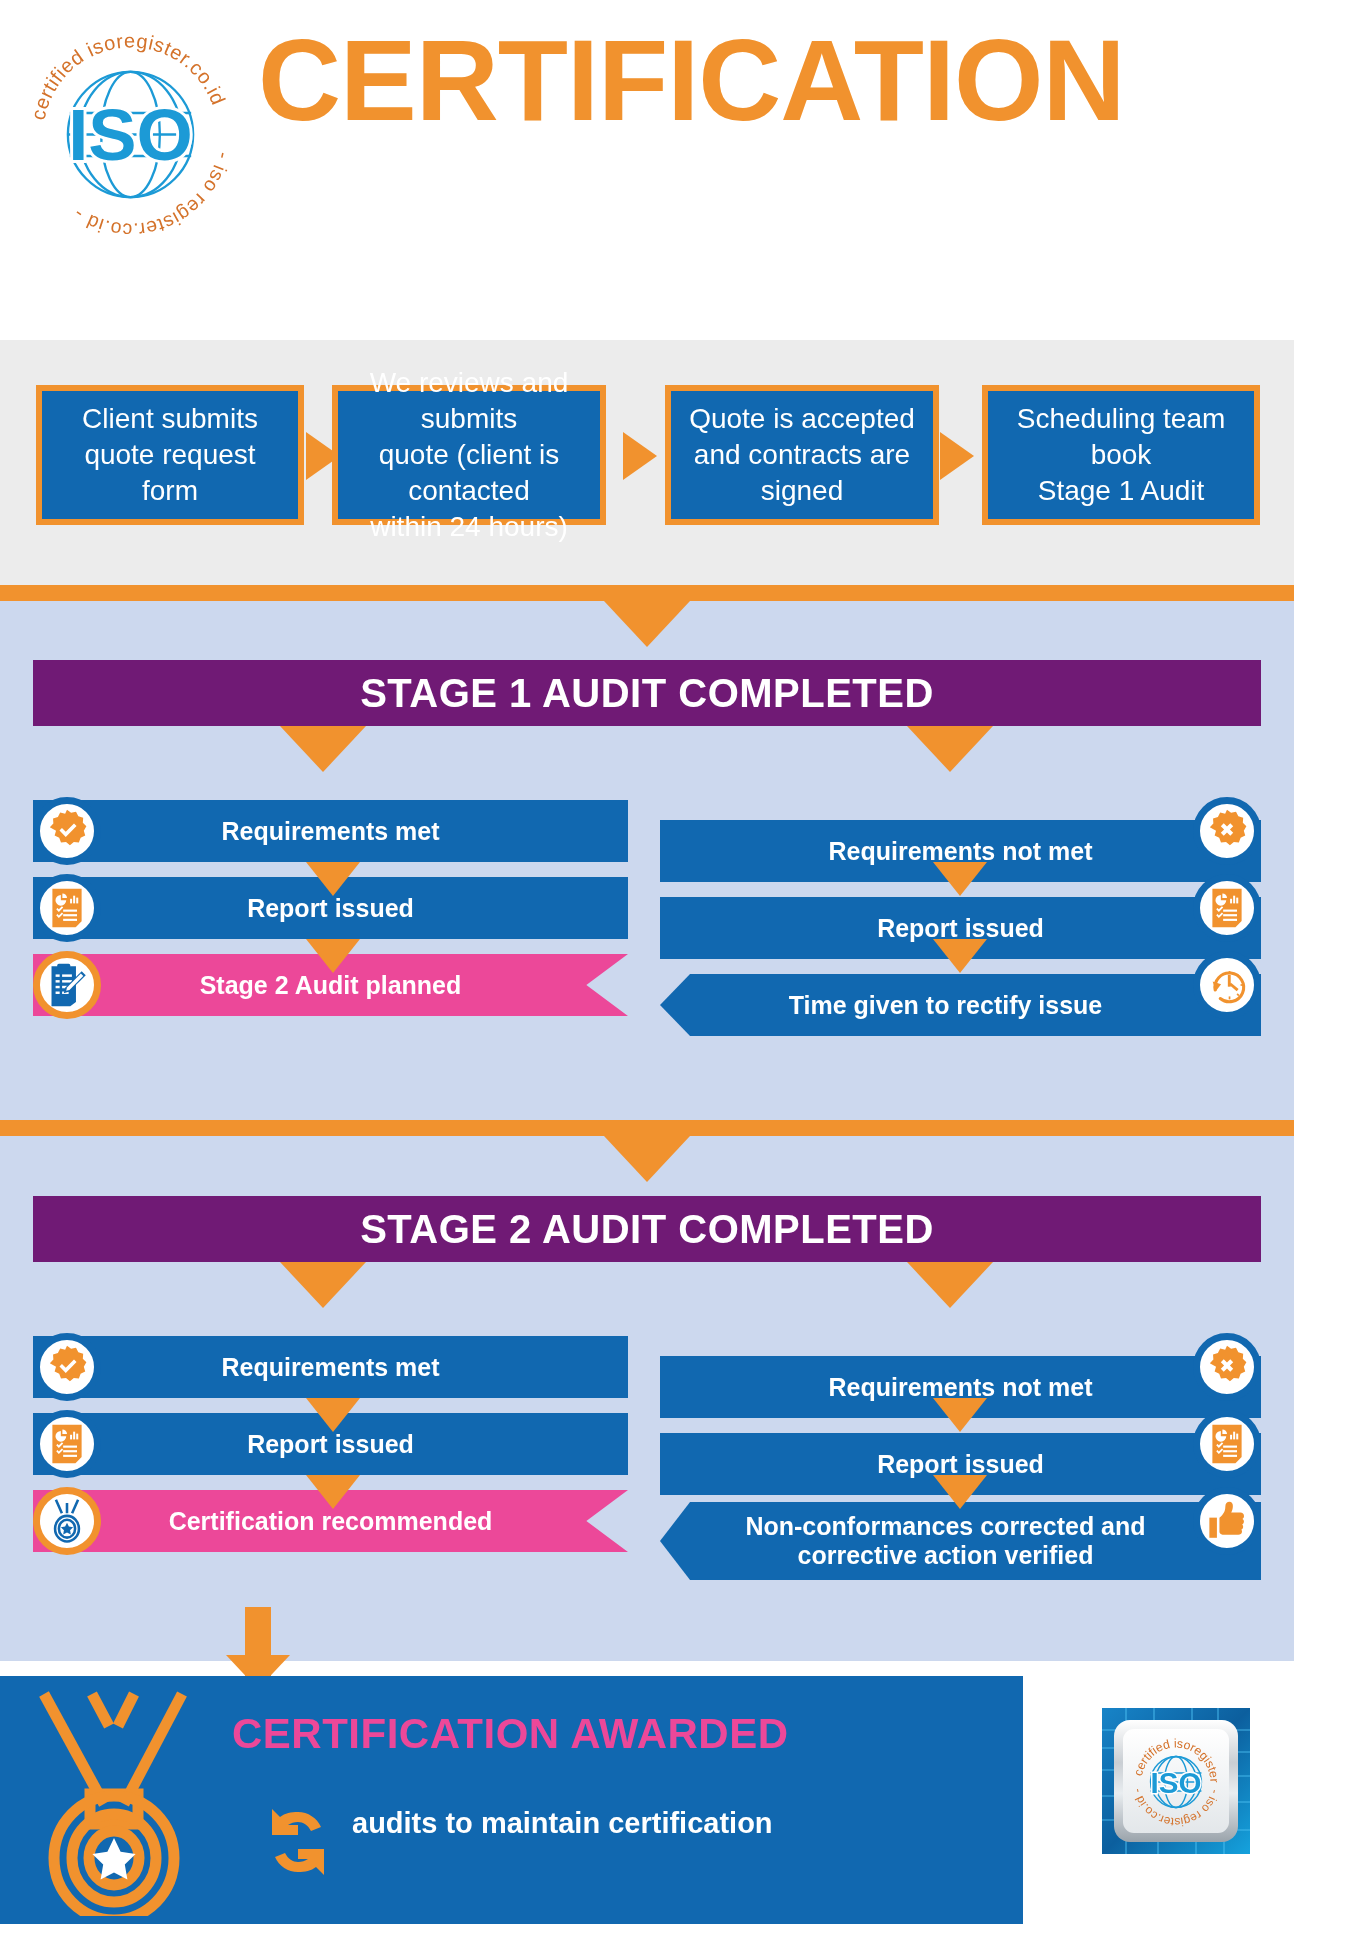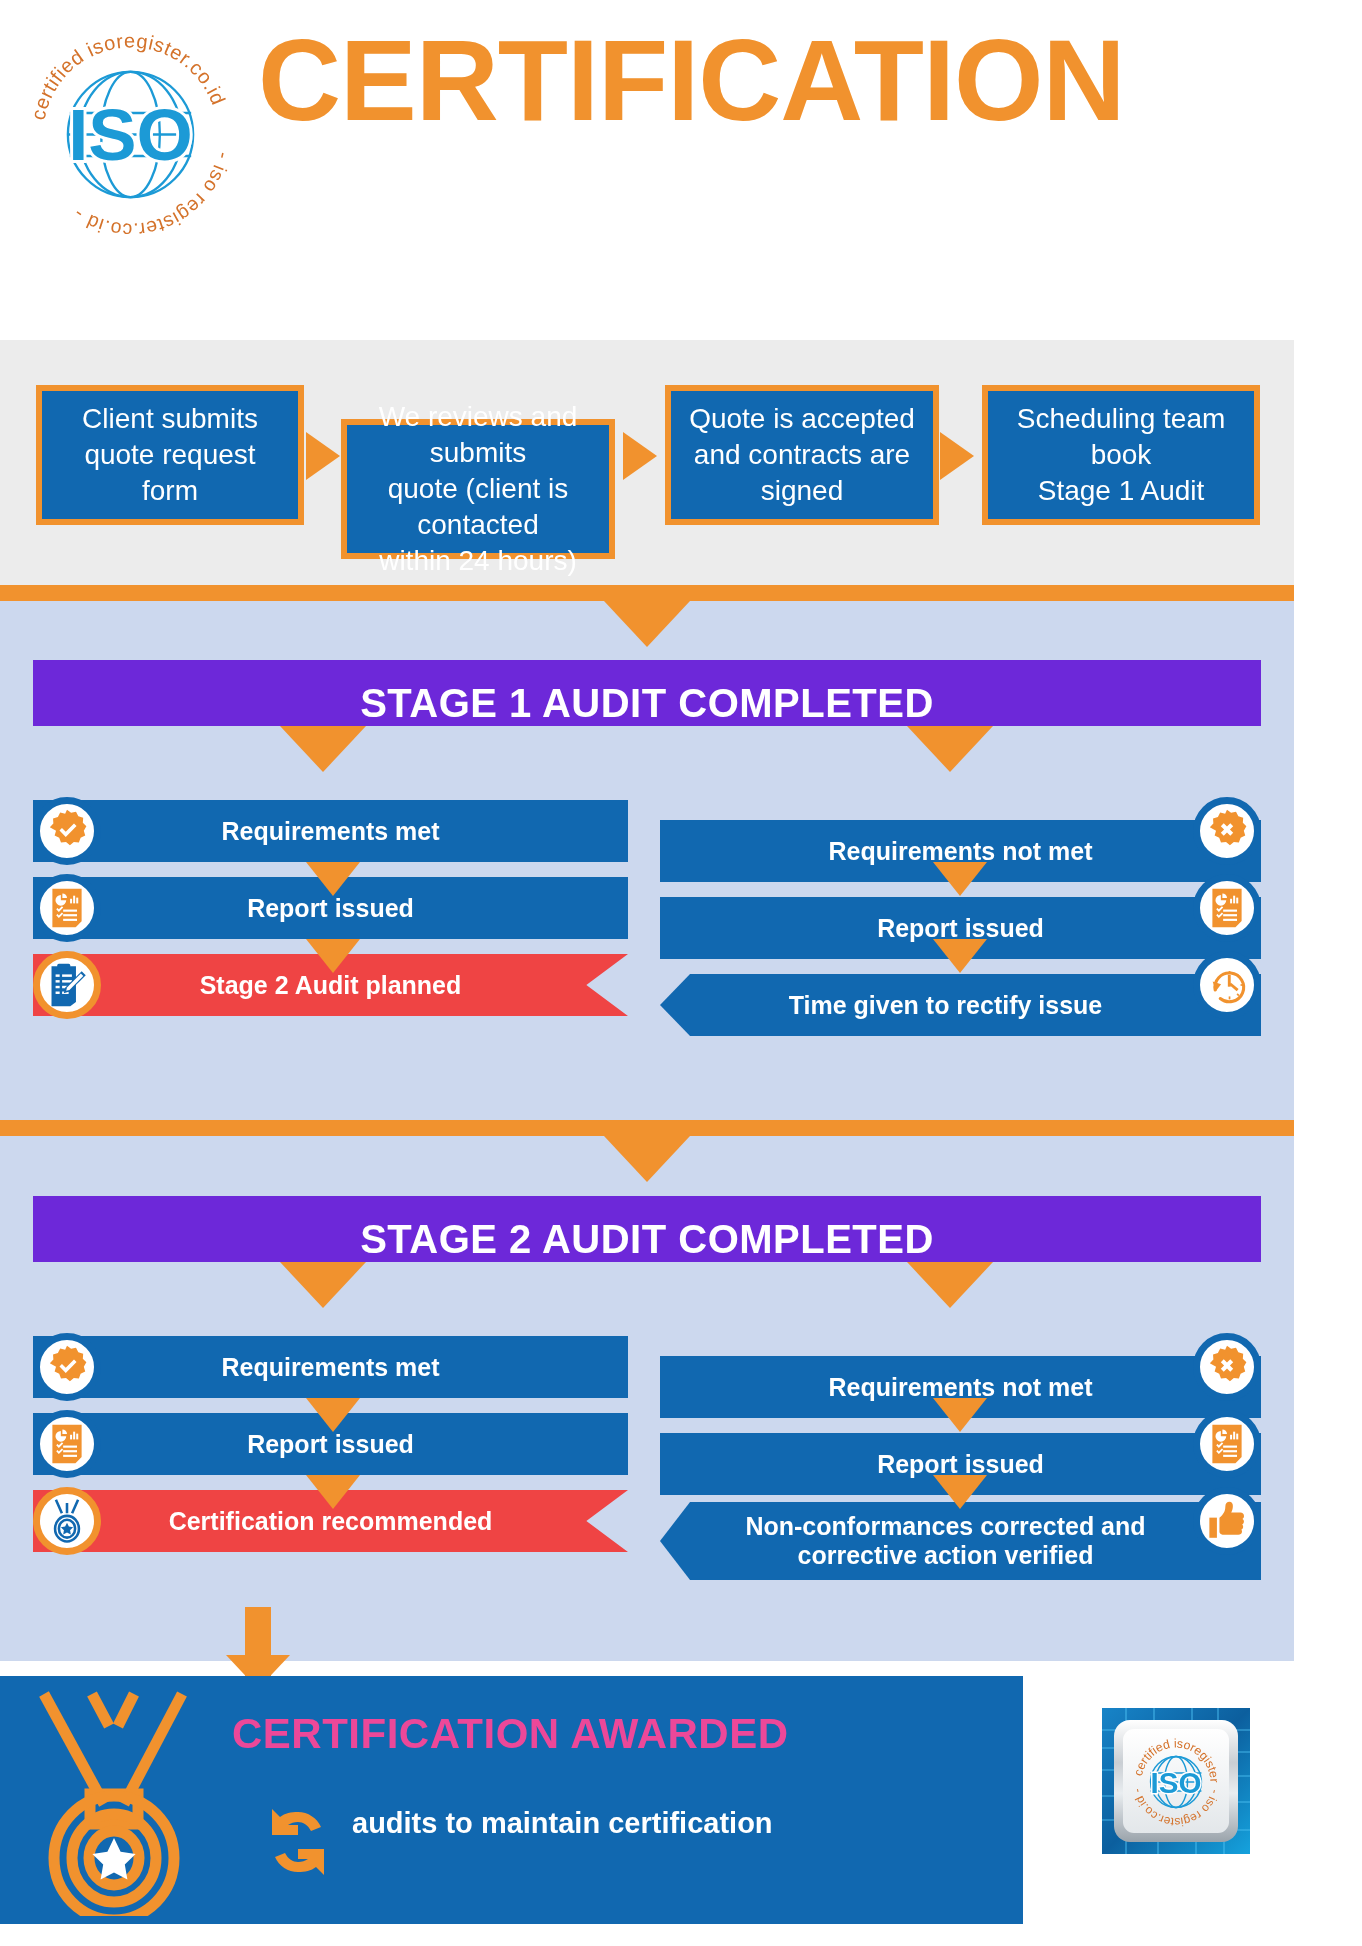--- a/index.html
+++ b/index.html
@@ -23,43 +23,43 @@
   
   .grey-band{position:absolute;left:0;top:340px;width:1294px;height:245px;background:#ececec;}
   .step{
     position:absolute;top:385px;height:140px;
     background:#1168b0;border:6px solid #f1922e;
     box-sizing:border-box;color:#fff;
     display:flex;align-items:center;justify-content:center;text-align:center;
     font-size:28px;line-height:1.28;padding:0 10px;
   }
   .step.s1{left:36px;width:268px;}
-  .step.s2{left:341px;width:274px;margin-top:34px;}
+  .step.s2{left:332px;width:274px;}
   .step.s3{left:665px;width:274px;}
   .step.s4{left:982px;width:278px;}
   .chev{
     position:absolute;top:432px;width:34px;height:48px;
     background:#f1922e;
     clip-path:polygon(0 0,100% 50%,0 100%);
   }
   .chev.c1{left:306px;}
   .chev.c2{left:623px;}
   .chev.c3{left:940px;}
 
   
   .divider{position:absolute;left:0;width:1294px;height:16px;background:#f1922e;}
   .div1{top:585px;}
   .div2{top:1120px;}
   .bluebg{position:absolute;left:0;width:1294px;background:#ccd8ee;}
   .bg-a{top:601px;height:519px;}
   .bg-b{top:1136px;height:525px;}
 
   .bigbar{
-    position:absolute;left:33px;width:1228px;height:66px;background:#6d28d9;
-    color:#fff;display:flex;align-items:flex-end;justify-content:center;
+    position:absolute;left:33px;width:1228px;height:66px;background:#701a75;
+    color:#fff;display:flex;align-items:center;justify-content:center;
     font-size:40px;font-weight:bold;letter-spacing:0.5px;
   }
   .bigbar.b1{top:660px;}
   .bigbar.b2{top:1196px;}
 
   
   .tri{position:absolute;background:#f1922e;clip-path:polygon(0 0,100% 0,50% 100%);}
   .tri.big{width:86px;height:46px;}
   .tri.sm{width:54px;height:34px;}
 
@@ -68,21 +68,21 @@
           clip-path:polygon(0 0,100% 0,50% 100%);}
 
   
   .row{
     position:absolute;height:62px;background:#1168b0;color:#fff;
     display:flex;align-items:center;justify-content:center;text-align:center;
     font-size:25px;font-weight:bold;line-height:1.15;padding:0 70px;box-sizing:border-box;
   }
   .row.left{left:33px;width:595px;}
   .row.right{left:660px;width:601px;margin-top:20px;}
-  .row.orange{background:#ef4444;}
+  .row.orange{background:#ec4899;}
   .row.arrowhead{
     
     clip-path:polygon(5% 0,100% 0,100% 100%,5% 100%,0 50%);
     padding-left:40px;
   }
   .row.tail{
     clip-path:polygon(0 0,100% 0,93% 50%,100% 100%,0 100%);
   }
 
   .icon-badge{

